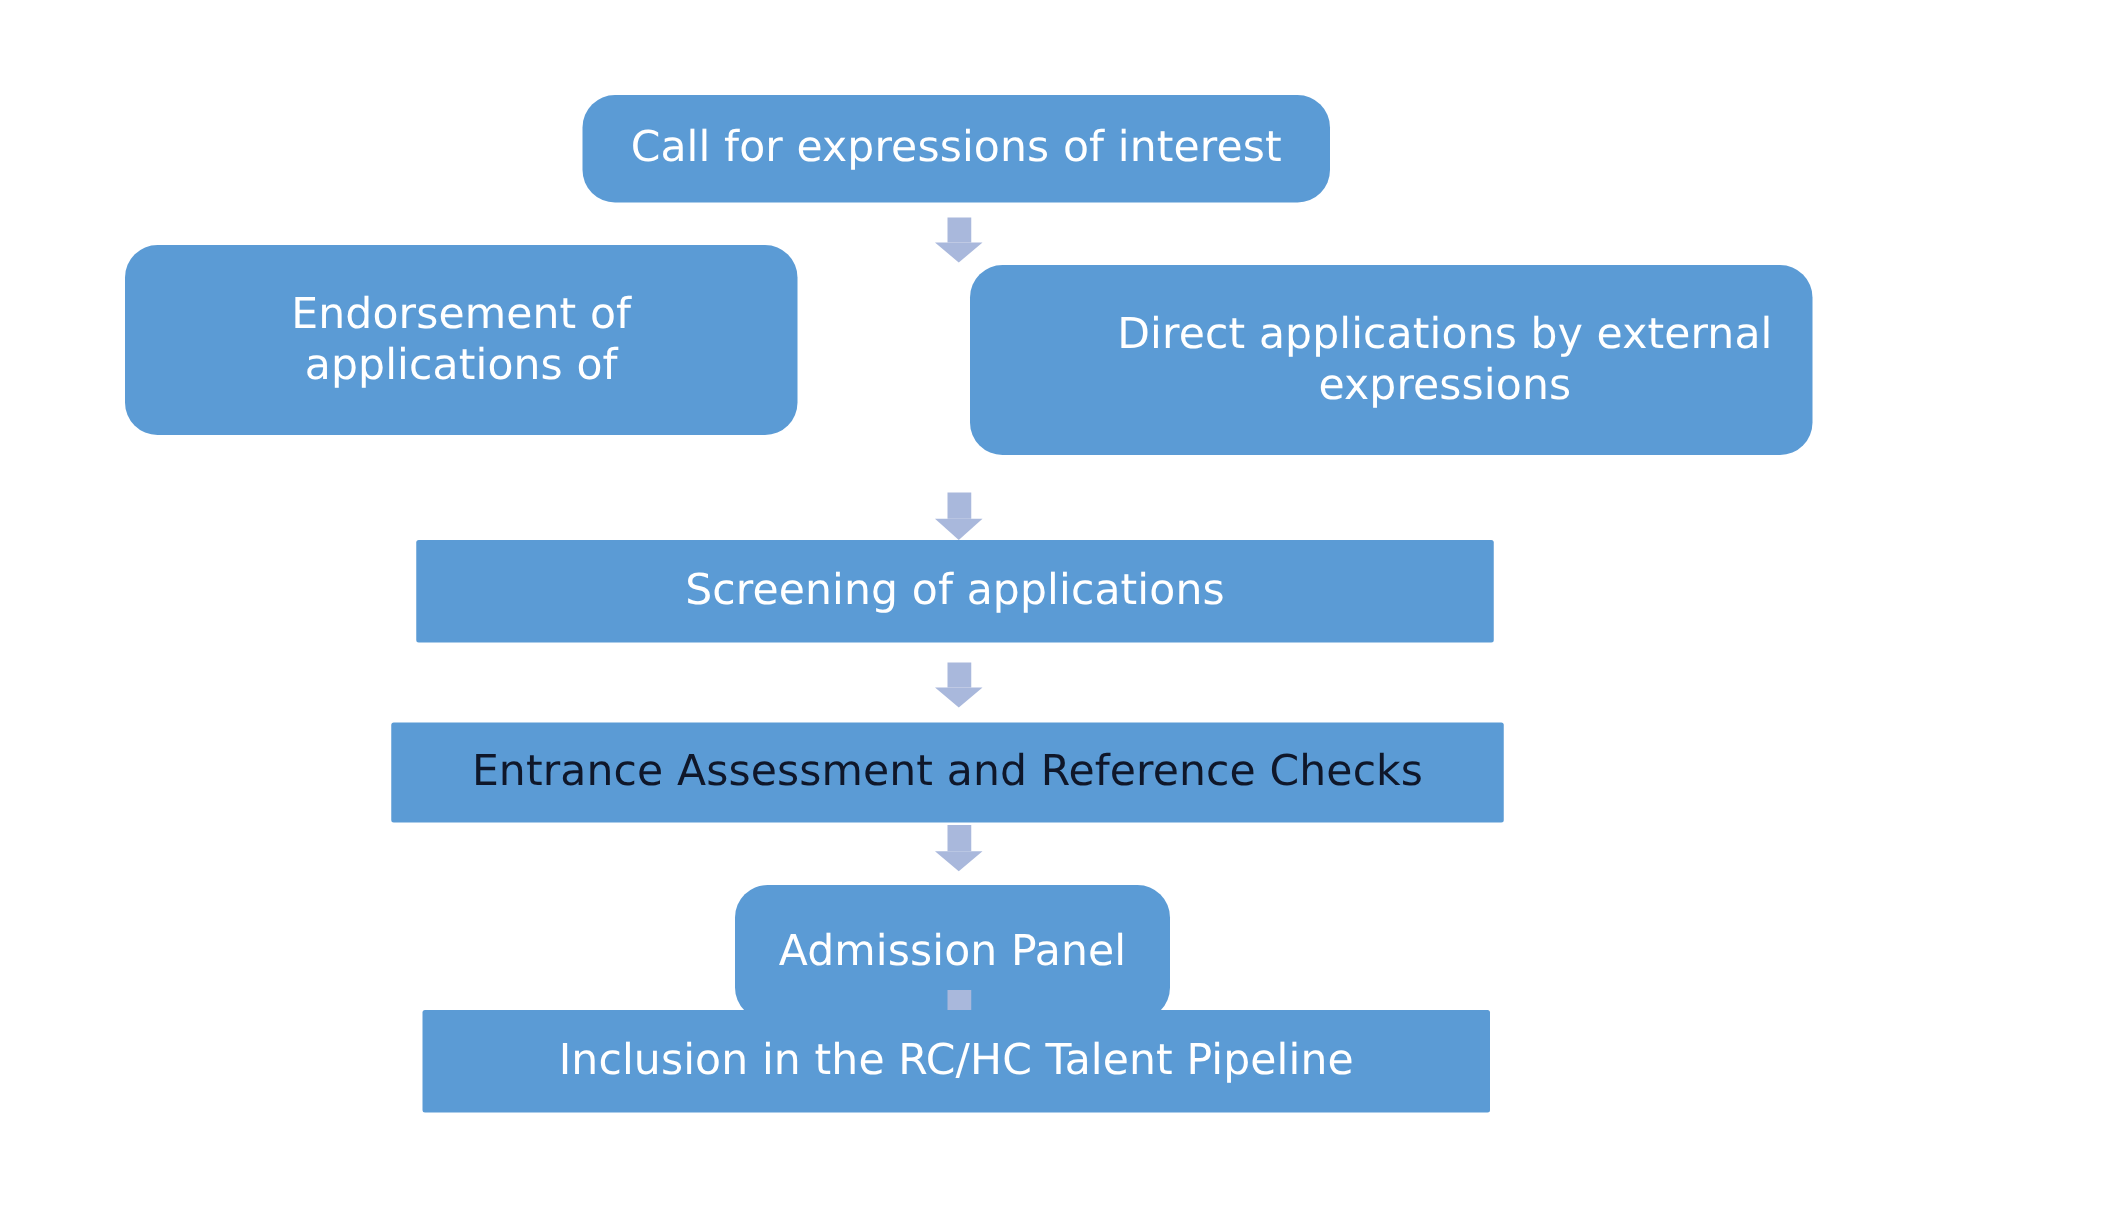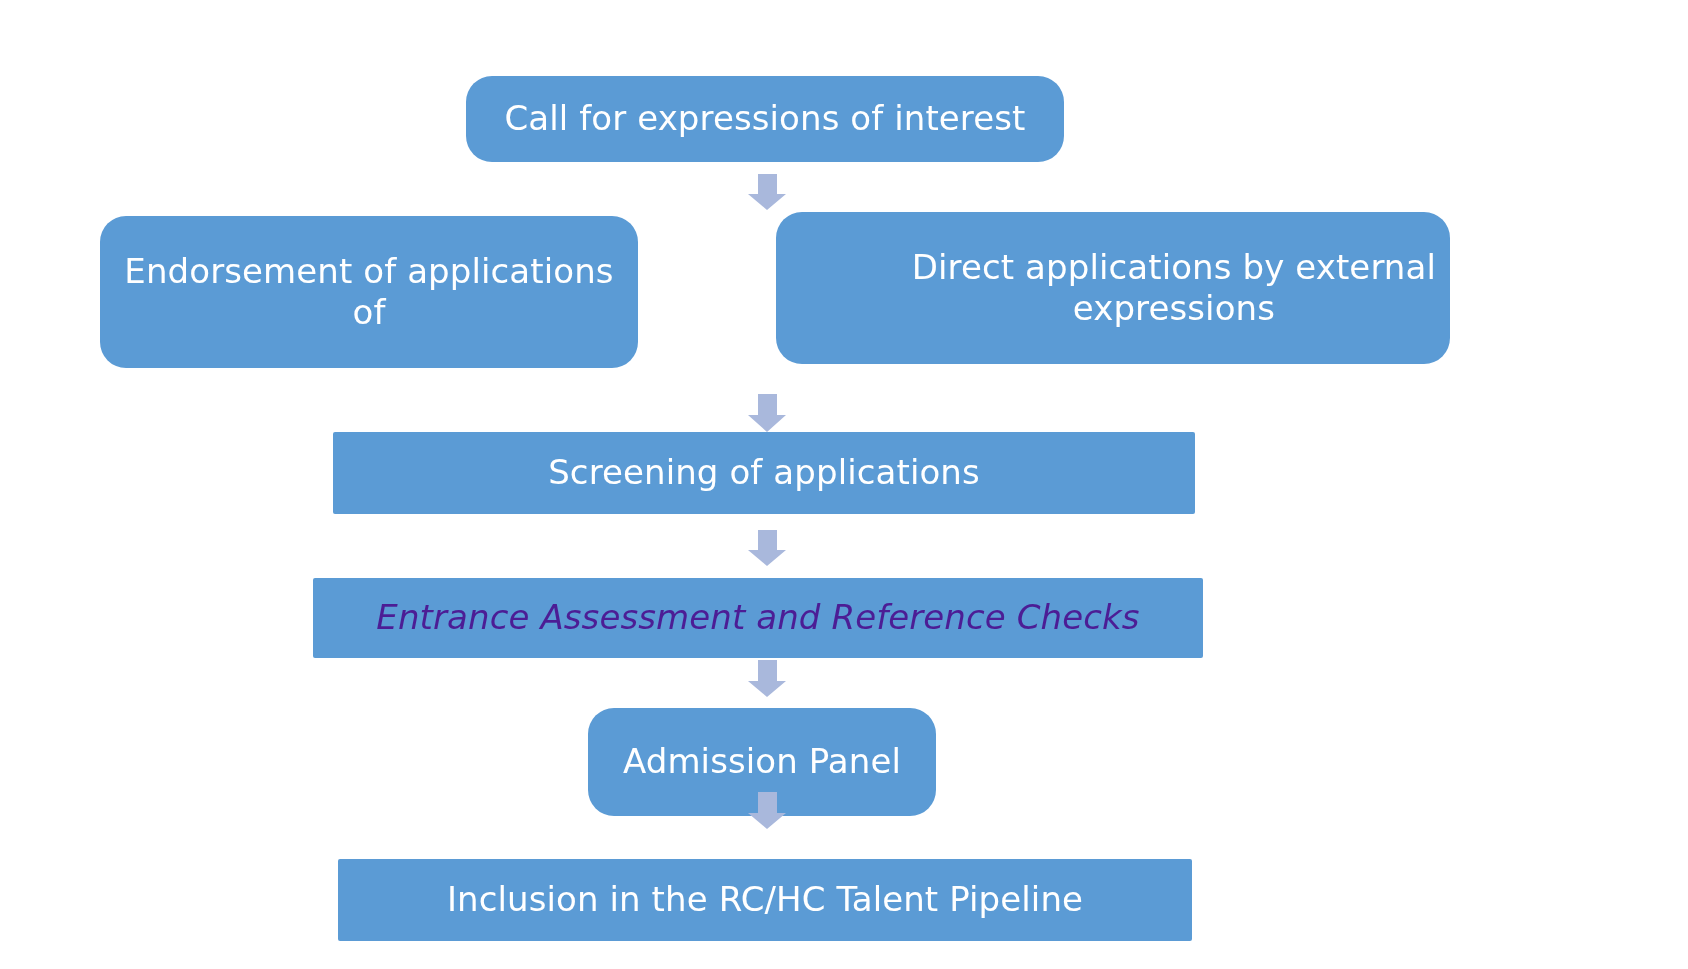--- a/index.html
+++ b/index.html
@@ -24,21 +24,21 @@
   .node {
     position: absolute;
     background: #5B9BD5;
     color: #ffffff;
     display: flex;
     align-items: center;
     justify-content: center;
     text-align: center;
     line-height: 1.22;
     box-sizing: border-box;
-    padding: 4px 14px;
+    padding: 4px 32px;
     letter-spacing: 0.1px;
     font-weight: 400;
   }
 
   .node.rounded {
     border-radius: 26px;
   }
   .node.sharp {
     border-radius: 2px;
   }
@@ -74,26 +74,26 @@
     top: 0;
     width: 0;
     height: 0;
     border-left: var(--half) solid transparent;
     border-right: var(--half) solid transparent;
     border-top: var(--hh) solid #A9B8DC;
   }
 
   
   #node-call        { left: 466px;  top: 76px;  width: 598px; height: 86px;  font-size: 34px; }
-  #node-endorse     { left: 100px;  top: 216px; width: 538px; height: 152px; font-size: 34px; justify-content: flex-end; }
+  #node-endorse     { left: 100px;  top: 196px; width: 538px; height: 152px; font-size: 34px; justify-content: flex-end; }
   #node-direct      { left: 776px;  top: 212px; width: 674px; height: 152px; font-size: 34px; justify-content: flex-end; }
   #node-screening   { left: 333px;  top: 432px; width: 862px; height: 82px;  font-size: 34px; }
   #node-entrance    { left: 313px;  top: 578px; width: 890px; height: 80px;  font-size: 34px; }
   #node-admission   { left: 588px;  top: 708px; width: 348px; height: 108px;  font-size: 34px; }
-  #node-inclusion   { left: 338px;  top: 859px; width: 854px; height: 82px;  font-size: 34px; }
+  #node-inclusion   { left: 338px;  top: 808px; width: 854px; height: 82px;  font-size: 34px; }
 
   #arrow-1 { left: 748px; top: 174px; width: 38px; height: 36px; --half: 19px; --hh: 16px; }
   #arrow-2 { left: 748px; top: 394px; width: 38px; height: 38px; --half: 19px; --hh: 17px; }
   #arrow-3 { left: 748px; top: 530px; width: 38px; height: 36px; --half: 19px; --hh: 16px; }
   #arrow-4 { left: 748px; top: 660px; width: 38px; height: 37px; --half: 19px; --hh: 16px; }
   #arrow-5 { left: 748px; top: 792px; width: 38px; height: 37px; --half: 19px; --hh: 16px; }
 </style>
 </head>
 <body>
 
@@ -128,21 +128,21 @@
 
   <div class="node sharp" id="node-screening" style="background: rgb(91, 155, 213); color: rgb(255, 255, 255);">
     <span>Screening of applications</span>
   </div>
 
   <div class="arrow" id="arrow-3">
     <div class="shaft" style="background: rgb(169, 184, 220);"></div>
     <div class="head"></div>
   </div>
 
-  <div class="node sharp" id="node-entrance" style="background: rgb(91, 155, 213); color: #4c1d95; font-style: italic;">
+  <div class="node sharp" id="node-entrance" style="background: rgb(91, 155, 213); color: #0f172a;">
     <span>Entrance Assessment and Reference Checks</span>
   </div>
 
   <div class="arrow" id="arrow-4">
     <div class="shaft" style="background: rgb(169, 184, 220);"></div>
     <div class="head"></div>
   </div>
 
   <div class="node rounded" id="node-admission" style="background: rgb(91, 155, 213); color: rgb(255, 255, 255);">
     <span>Admission Panel</span>

